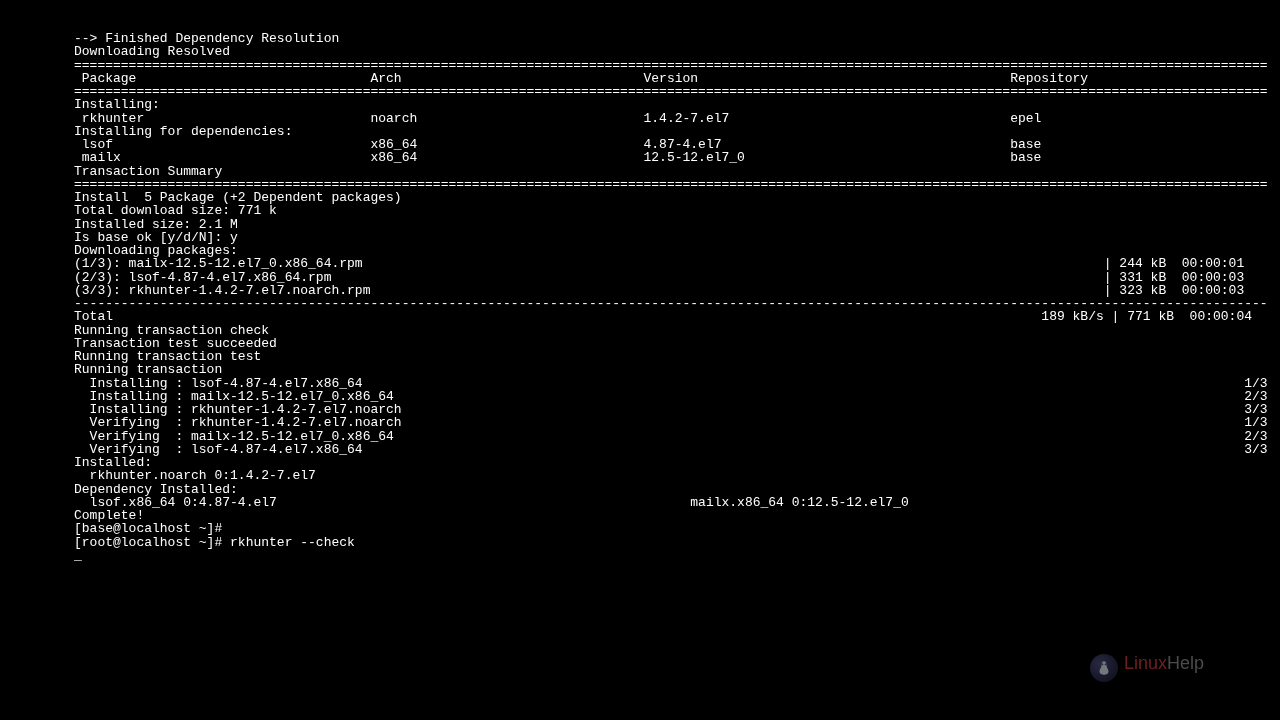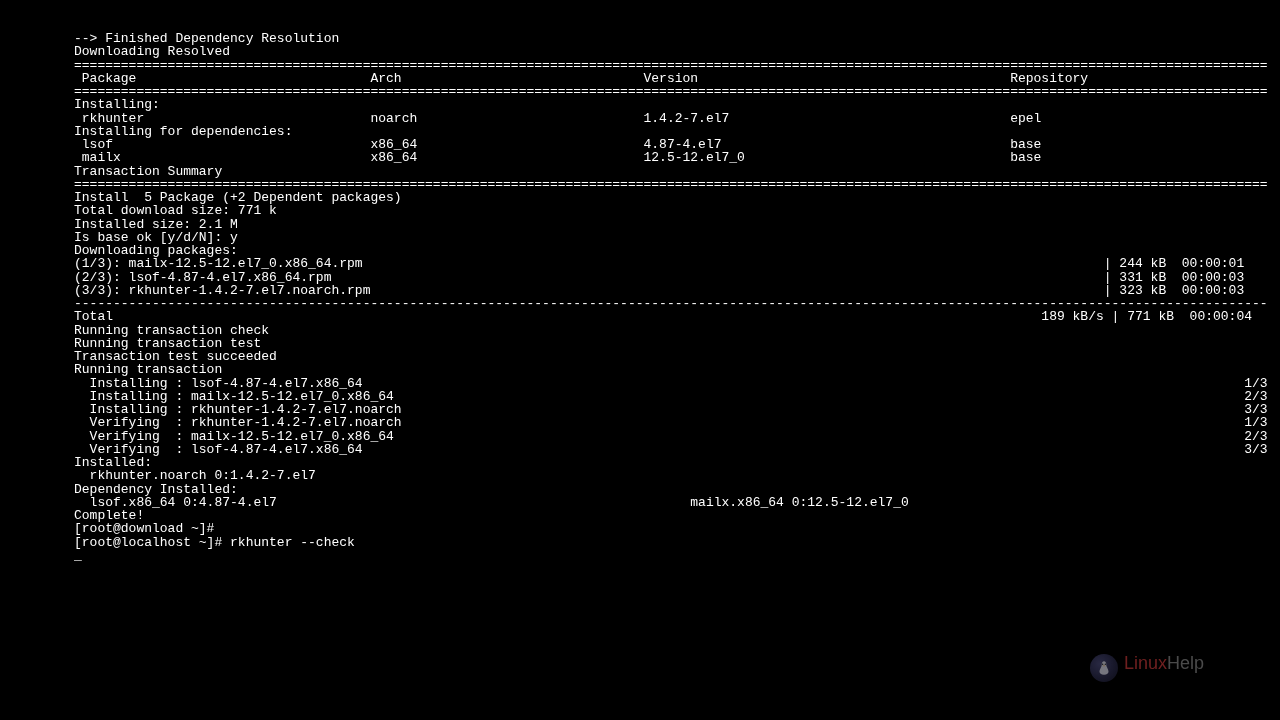--- a/index.html
+++ b/index.html
@@ -65,38 +65,38 @@
 <div class="line">Installed size: 2.1 M</div>
 <div class="line">Is base ok [y/d/N]: y</div>
 <div class="line">Downloading packages:</div>
 <div class="line"></div>
 <div class="line">(1/3): mailx-12.5-12.el7_0.x86_64.rpm                                                                                               | 244 kB  00:00:01</div>
 <div class="line">(2/3): lsof-4.87-4.el7.x86_64.rpm                                                                                                   | 331 kB  00:00:03</div>
 <div class="line">(3/3): rkhunter-1.4.2-7.el7.noarch.rpm                                                                                              | 323 kB  00:00:03</div>
 <div class="line">---------------------------------------------------------------------------------------------------------------------------------------------------------</div>
 <div class="line">Total                                                                                                                       189 kB/s | 771 kB  00:00:04</div>
 <div class="line">Running transaction check</div>
+<div class="line">Transaction test succeeded</div>
 <div class="line">Running transaction test</div>
-<div class="line">Transaction test succeeded</div>
 <div class="line">Running transaction</div>
 <div class="line">  Installing : lsof-4.87-4.el7.x86_64                                                                                                                 1/3</div>
 <div class="line">  Installing : mailx-12.5-12.el7_0.x86_64                                                                                                             2/3</div>
 <div class="line">  Installing : rkhunter-1.4.2-7.el7.noarch                                                                                                            3/3</div>
 <div class="line">  Verifying  : rkhunter-1.4.2-7.el7.noarch                                                                                                            1/3</div>
 <div class="line">  Verifying  : mailx-12.5-12.el7_0.x86_64                                                                                                             2/3</div>
 <div class="line">  Verifying  : lsof-4.87-4.el7.x86_64                                                                                                                 3/3</div>
 <div class="line"></div>
 <div class="line">Installed:</div>
 <div class="line">  rkhunter.noarch 0:1.4.2-7.el7</div>
 <div class="line"></div>
 <div class="line">Dependency Installed:</div>
 <div class="line">  lsof.x86_64 0:4.87-4.el7                                                     mailx.x86_64 0:12.5-12.el7_0</div>
 <div class="line"></div>
 <div class="line">Complete!</div>
-<div class="line">[root@download ~]#</div>
+<div class="line">[base@localhost ~]#</div>
 <div class="line">[root@localhost ~]# rkhunter --check</div>
 <div class="line cursor">_</div>
 </div>
 
 <div class="logo">
   <span class="logo-icon">
     <svg width="18" height="18" viewBox="0 0 24 24">
       <path d="M12 3 C10 3 9 5 9 7 C9 8 9 9 8 11 C7 13 6 15 6 17 C6 19 8 21 12 21 C16 21 18 19 18 17 C18 15 17 13 16 11 C15 9 15 8 15 7 C15 5 14 3 12 3 Z" fill="#d8d8e8"></path>
       <circle cx="10.2" cy="7" r="0.9" fill="#222"></circle>
       <circle cx="13.8" cy="7" r="0.9" fill="#222"></circle>

